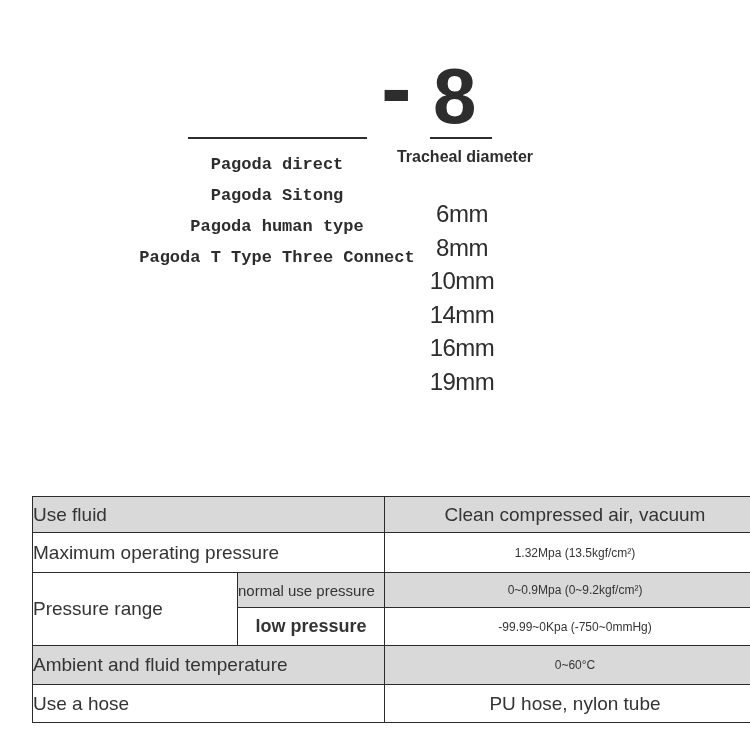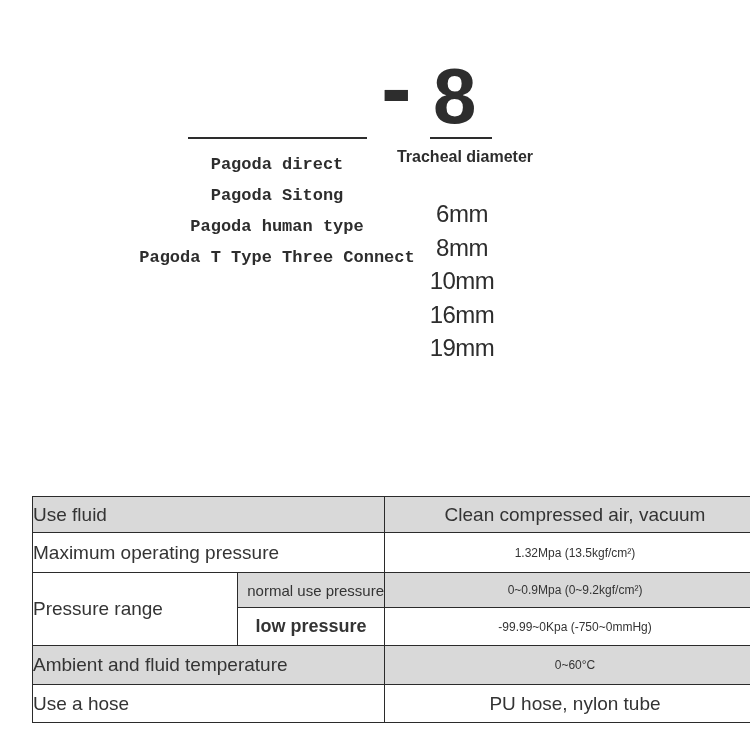--- a/index.html
+++ b/index.html
@@ -62,21 +62,21 @@
     border:1px solid var(--border);
     padding:0;
     color:#343434;
     overflow:hidden;
     white-space:nowrap;
   }
   td.shade{background:var(--shade);}
   td.lab{text-align:left;padding-left:27px;font-size:19px;}
   td.val{text-align:center;font-size:19px;}
   td.val-sm{text-align:center;font-size:12px;}
-  td.sub-sm{text-align:right;font-size:15px;}
+  td.sub-sm{text-align:left;font-size:15px;}
   td.sub{text-align:center;font-size:18px;font-weight:bold;}
 </style>
 </head>
 <body>
 
 <div class="canvas">
 
   <span class="dash">-</span>
   <span class="big-num">8</span>
 
@@ -89,20 +89,21 @@
     <div class="pagoda-item">Pagoda direct</div>
     <div class="pagoda-item">Pagoda Sitong</div>
     <div class="pagoda-item">Pagoda human type</div>
     <div class="pagoda-item">Pagoda T Type Three Connect</div>
   </div>
 
   <div class="dia-list">
     <div class="dia-item">6mm</div>
     <div class="dia-item">8mm</div>
     <div class="dia-item">10mm</div>
+    <div class="dia-item">14mm</div>
     <div class="dia-item">16mm</div>
     <div class="dia-item">19mm</div>
   </div>
 
   <table class="spec">
     <colgroup>
       <col style="width:205px">
       <col style="width:147px">
       <col>
     </colgroup>

